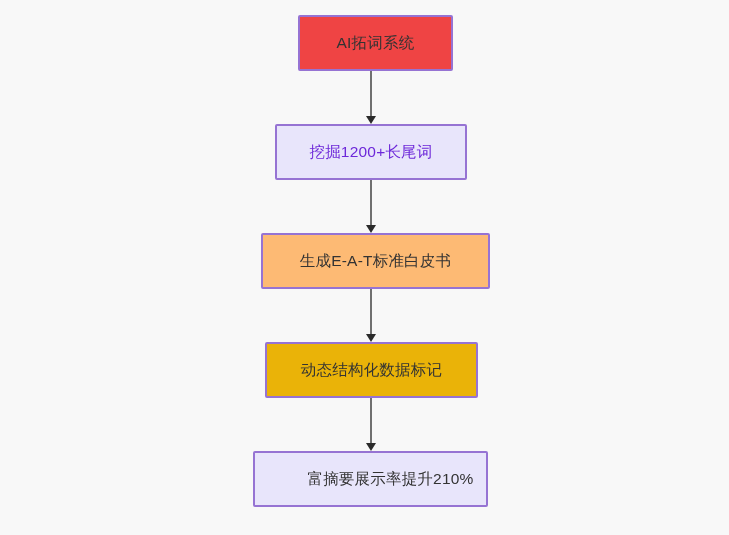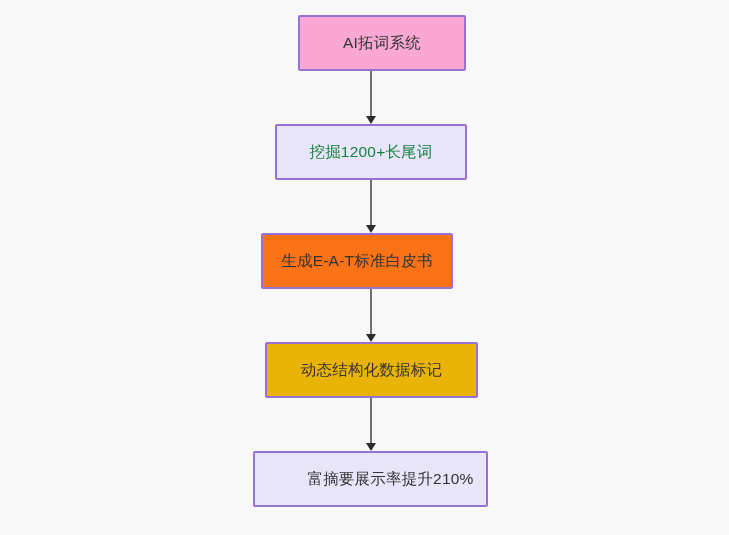--- a/index.html
+++ b/index.html
@@ -57,29 +57,29 @@
     border-right: 5.5px solid transparent;
     border-top: 8px solid #2b2b2b;
     margin-top: -1px;
   }
 </style>
 </head>
 <body>
 
 <div id="flow-canvas" style="background: rgb(248, 248, 248);">
 
-  <div class="node" style="left: 298px; top: 15px; width: 168px; height: 56px; background: #f9a8d4; border-color: rgb(150, 115, 211); color: rgb(51, 51, 51);">
+  <div class="node" style="left: 298px; top: 15px; width: 155px; height: 56px; background: #ef4444; border-color: rgb(150, 115, 211); color: rgb(51, 51, 51);">
     <span class="node-label">AI拓词系统</span>
   </div>
 
-  <div class="node" style="left: 275px; top: 124px; width: 192px; height: 56px; background: rgb(232, 229, 251); border-color: rgb(150, 115, 211); color: #15803d;">
+  <div class="node" style="left: 275px; top: 124px; width: 192px; height: 56px; background: rgb(232, 229, 251); border-color: rgb(150, 115, 211); color: #6d28d9;">
     <span class="node-label">挖掘1200+长尾词</span>
   </div>
 
-  <div class="node" style="left: 261px; top: 233px; width: 192px; height: 56px; background: #f97316; border-color: rgb(150, 115, 211); color: rgb(51, 51, 51);">
+  <div class="node" style="left: 261px; top: 233px; width: 229px; height: 56px; background: #fdba74; border-color: rgb(150, 115, 211); color: rgb(51, 51, 51);">
     <span class="node-label">生成E-A-T标准白皮书</span>
   </div>
 
   <div class="node" style="left: 265px; top: 342px; width: 213px; height: 56px; background: #eab308; border-color: rgb(150, 115, 211); color: rgb(51, 51, 51);">
     <span class="node-label">动态结构化数据标记</span>
   </div>
 
   <div class="node" style="left: 253px; top: 451px; width: 235px; height: 56px; background: rgb(232, 229, 251); border-color: rgb(150, 115, 211); color: rgb(51, 51, 51); padding-left: 40px;">
     <span class="node-label">富摘要展示率提升210%</span>
   </div>

